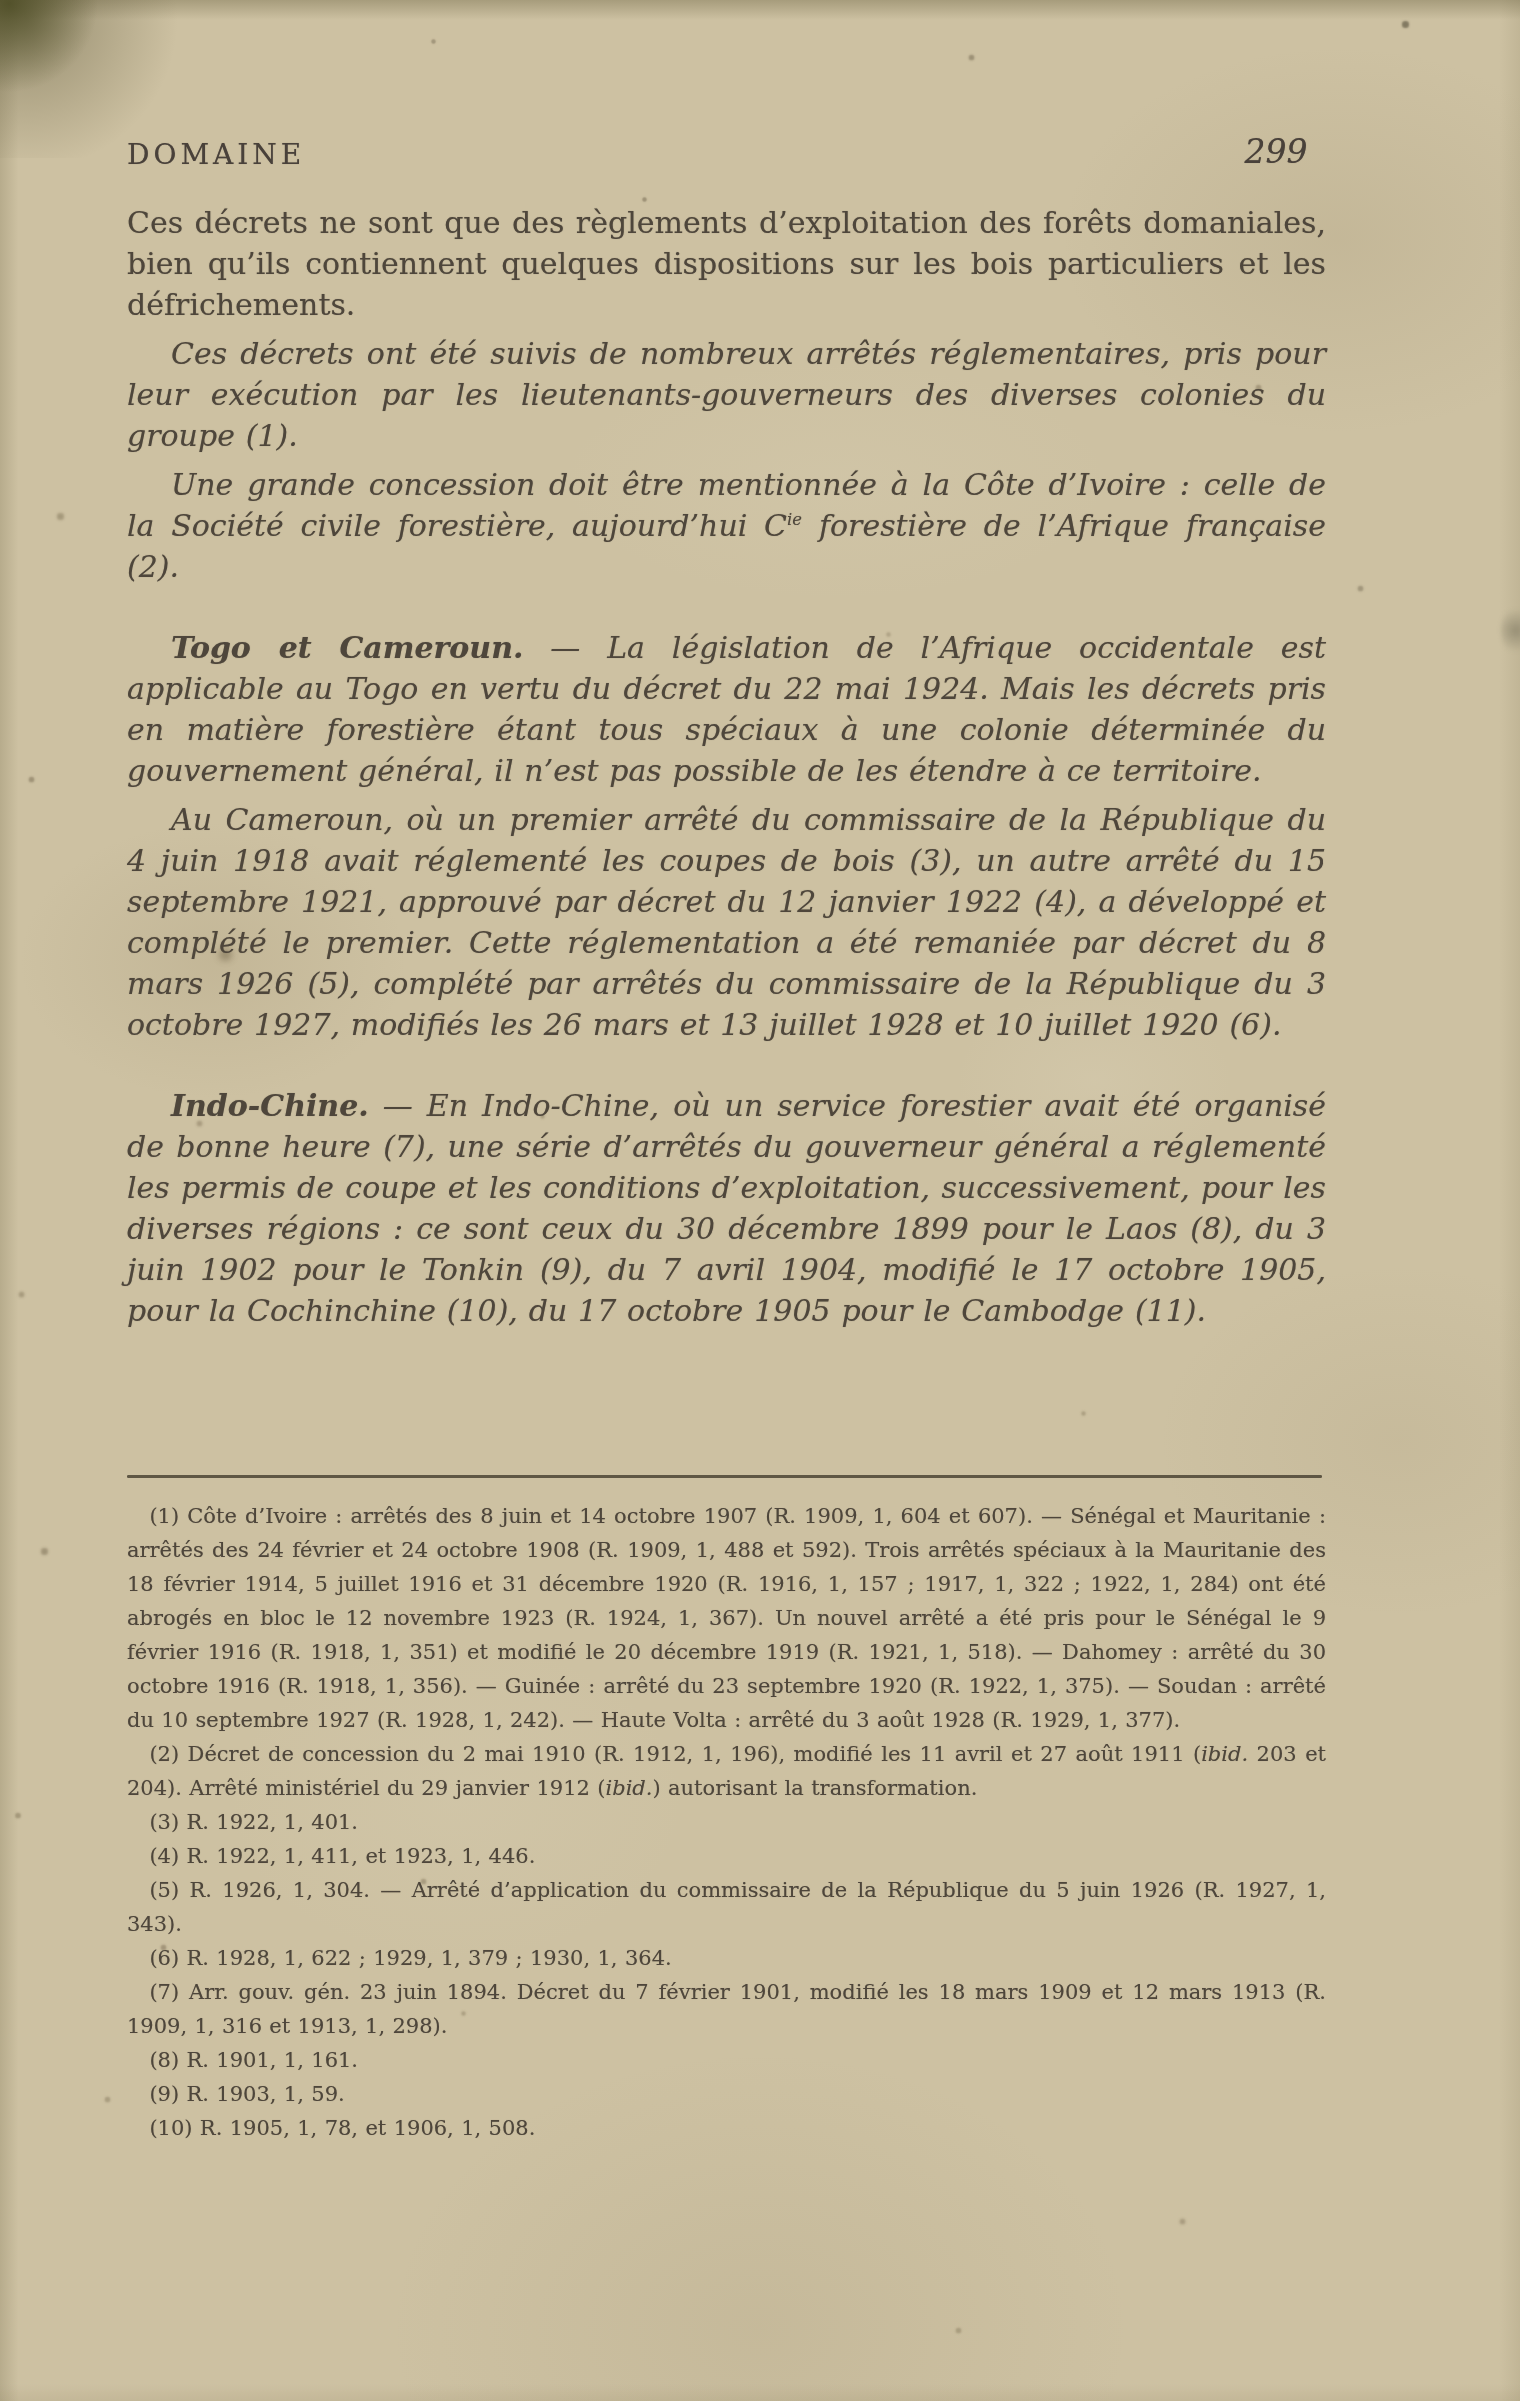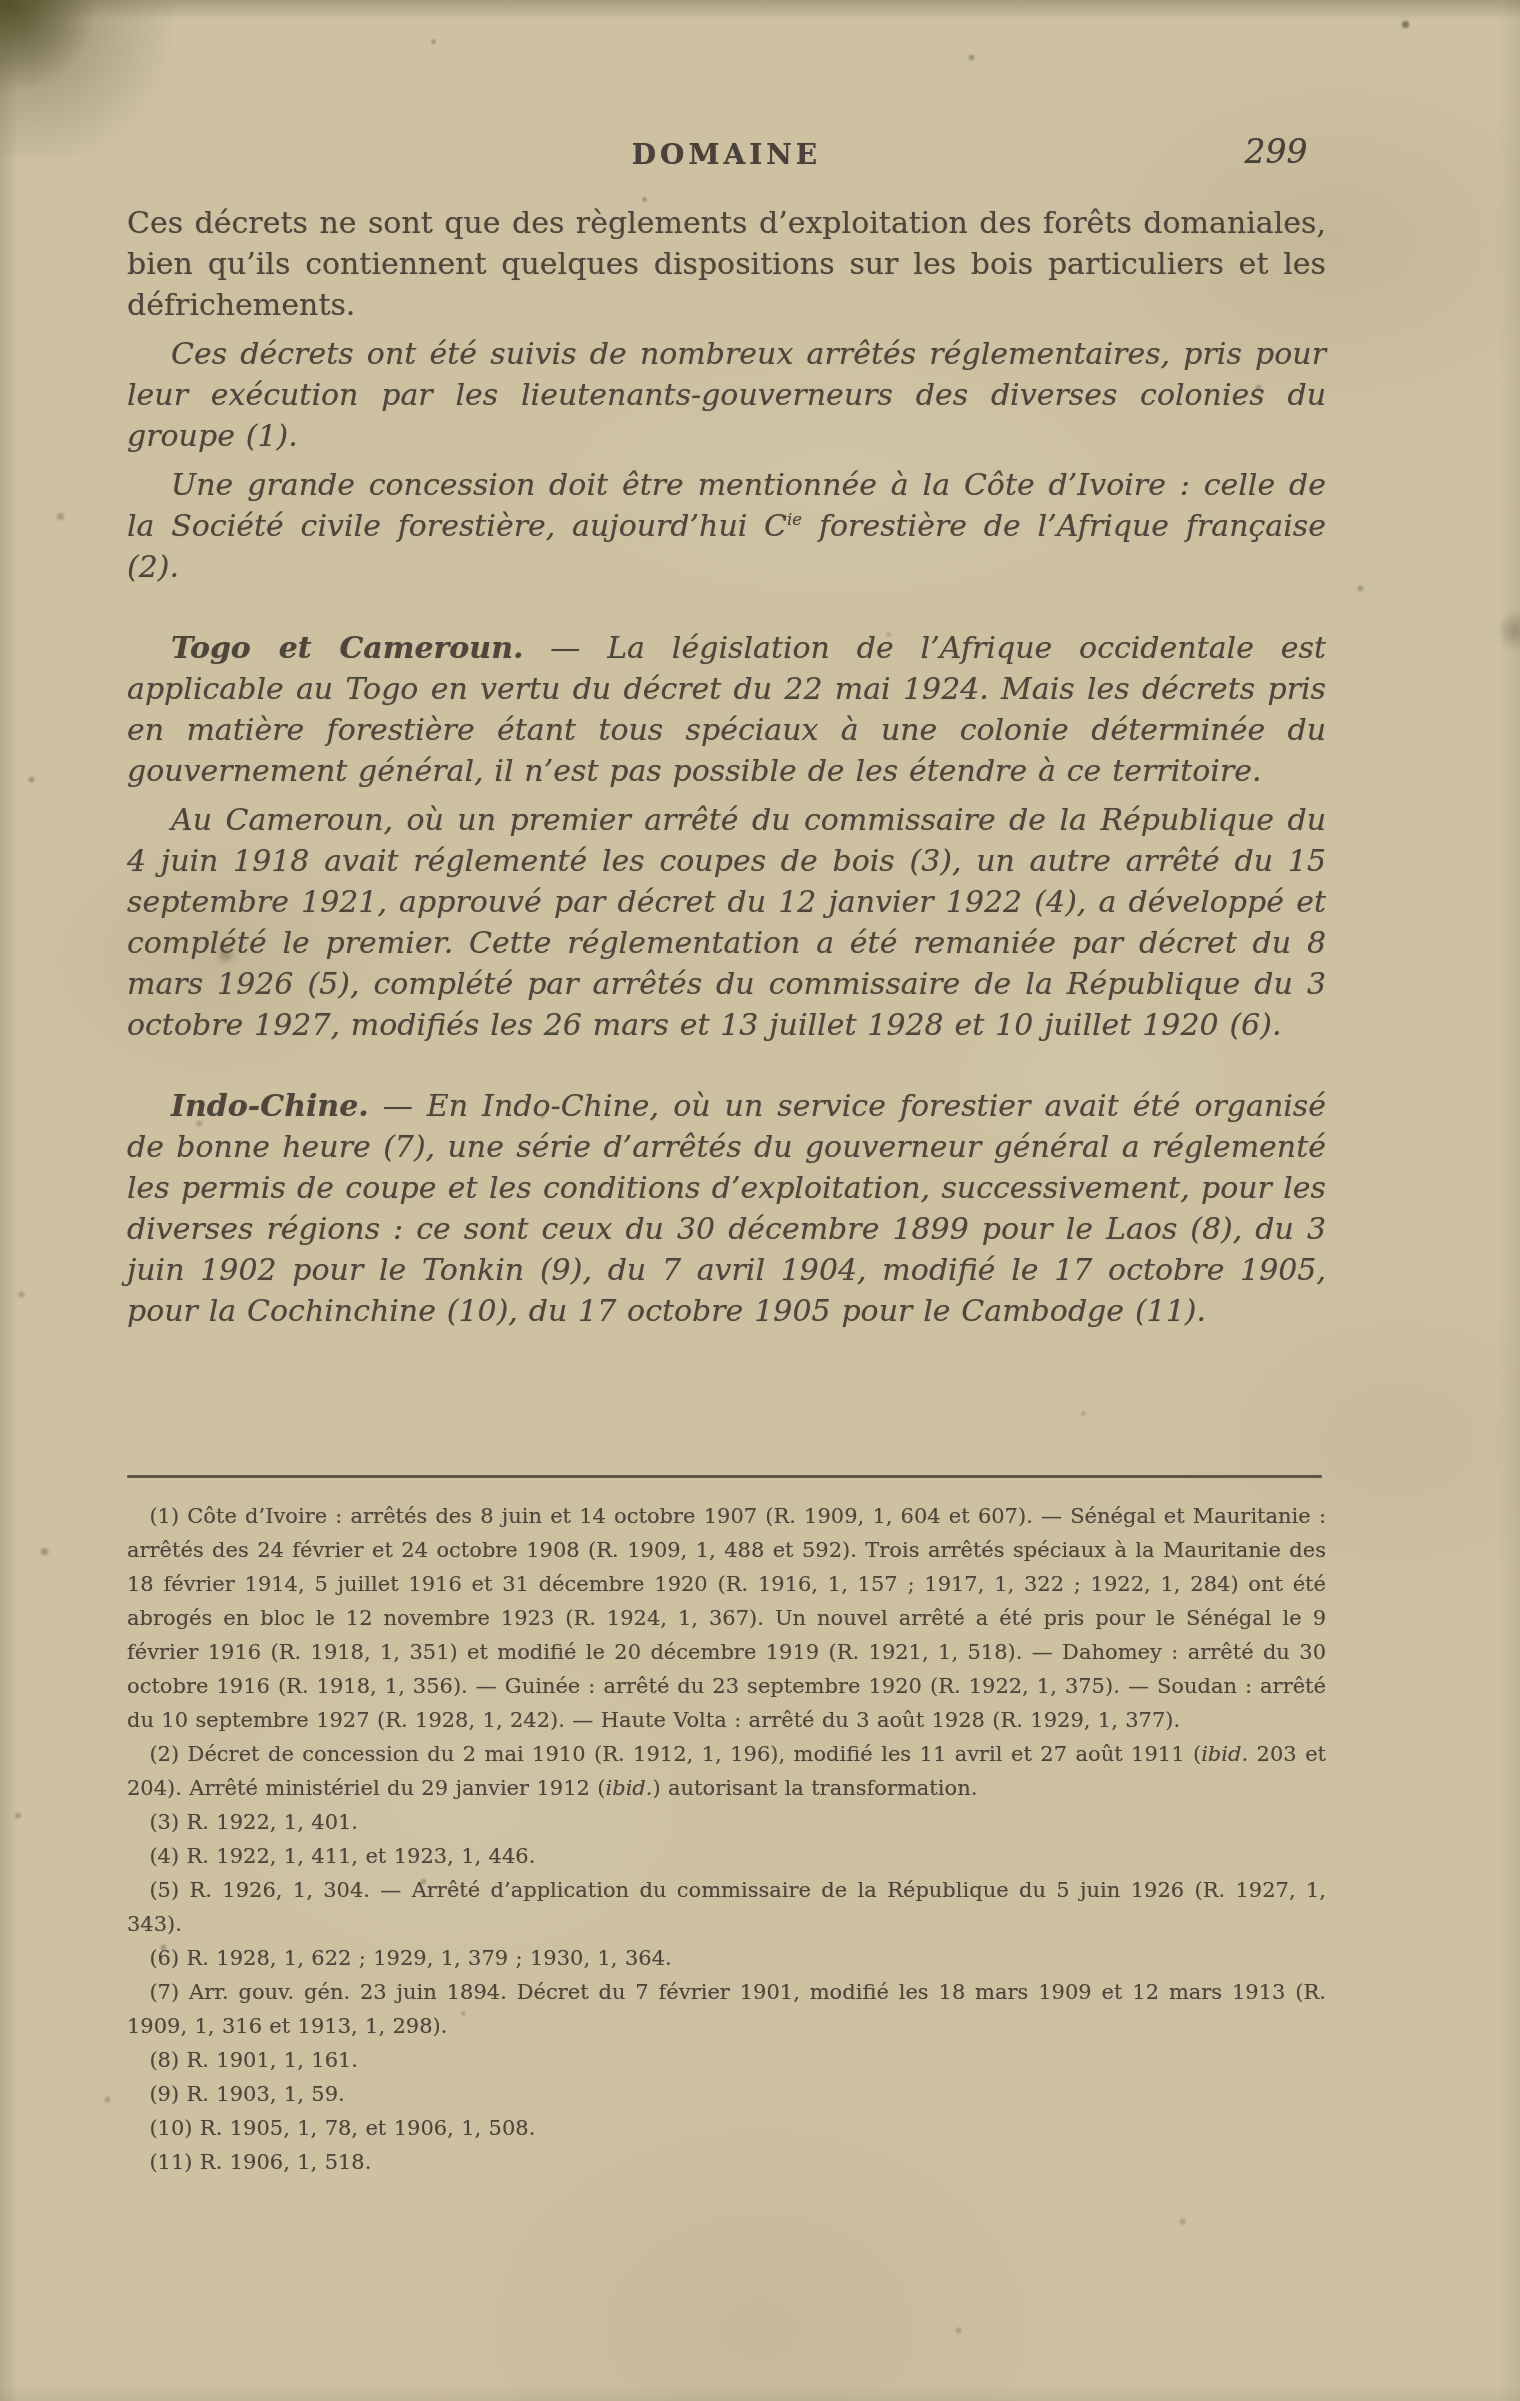--- a/index.html
+++ b/index.html
@@ -58,23 +58,23 @@
       106px 2098px 2px 1.3px rgba(105,92,66,.35);
   }
   .edge-blob {
     position: absolute; right: -10.6px; top: 606px; width: 30px; height: 49px;
     border-radius: 50%; filter: blur(2px);
     background: radial-gradient(circle, rgba(128,122,99,.65), rgba(128,122,99,0) 75%);
   }
   .content { position: absolute; left: 127px; top: 0; width: 1199px; height: 2401px; }
   .running-head { position: absolute; top: 135px; left: 0; width: 100%; height: 46px; }
   .title {
-    display: block; text-align: center;
+    display: block; 
     font-size: 28px; letter-spacing: 4px; line-height: 40px;
-    color: #49413a; text-shadow: 0 0 0.7px rgba(73,65,58,.55); font-weight: bold;
+    color: #49413a; text-shadow: 0 0 0.7px rgba(73,65,58,.55);
   }
   .pagenum {
     position: absolute; right: 18.5px; top: -2.6px;
     font-size: 33px; line-height: 40px;
     color: #49413a; text-shadow: 0 0 0.7px rgba(73,65,58,.55); font-style: italic;
   }
   .bodytext {
     position: absolute; top: 202px; left: 0; width: 100%;
     font-size: 30px; line-height: 41px;
     text-align: justify; word-spacing: 1.3px;
@@ -129,18 +129,17 @@
       <p class="fnote"><span>(1) Côte d’Ivoire : arrêtés des 8 juin et 14 octobre 1907 (R. 1909, 1, 604 et 607). — Sénégal et Mauritanie : arrêtés des 24 février et 24 octobre 1908 (R. 1909, 1, 488 et 592). Trois arrêtés spéciaux à la Mauritanie des 18 février 1914, 5 juillet 1916 et 31 décembre 1920 (R. 1916, 1, 157 ; 1917, 1, 322 ; 1922, 1, 284) ont été abrogés en bloc le 12 novembre 1923 (R. 1924, 1, 367). Un nouvel arrêté a été pris pour le Sénégal le 9 février 1916 (R. 1918, 1, 351) et modifié le 20 décembre 1919 (R. 1921, 1, 518). — Dahomey : arrêté du 30 octobre 1916 (R. 1918, 1, 356). — Guinée : arrêté du 23 septembre 1920 (R. 1922, 1, 375). — Soudan : arrêté du 10 septembre 1927 (R. 1928, 1, 242). — Haute Volta : arrêté du 3 août 1928 (R. 1929, 1, 377).</span></p>
       <p class="fnote"><span>(2) Décret de concession du 2 mai 1910 (R. 1912, 1, 196), modifié les 11 avril et 27 août 1911 (</span><span class="i">ibid.</span><span> 203 et 204). Arrêté ministériel du 29 janvier 1912 (</span><span class="i">ibid.</span><span>) autorisant la transformation.</span></p>
       <p class="fnote"><span>(3) R. 1922, 1, 401.</span></p>
       <p class="fnote"><span>(4) R. 1922, 1, 411, et 1923, 1, 446.</span></p>
       <p class="fnote"><span>(5) R. 1926, 1, 304. — Arrêté d’application du commissaire de la République du 5 juin 1926 (R. 1927, 1, 343).</span></p>
       <p class="fnote"><span>(6) R. 1928, 1, 622 ; 1929, 1, 379 ; 1930, 1, 364.</span></p>
       <p class="fnote"><span>(7) Arr. gouv. gén. 23 juin 1894. Décret du 7 février 1901, modifié les 18 mars 1909 et 12 mars 1913 (R. 1909, 1, 316 et 1913, 1, 298).</span></p>
       <p class="fnote"><span>(8) R. 1901, 1, 161.</span></p>
       <p class="fnote"><span>(9) R. 1903, 1, 59.</span></p>
       <p class="fnote"><span>(10) R. 1905, 1, 78, et 1906, 1, 508.</span></p>
-      <p class="fnote"><span>(11) R. 1906, 1, 518.</span></p>
     </div>
 
   </div>
 </div>
 
 
 </body></html>

